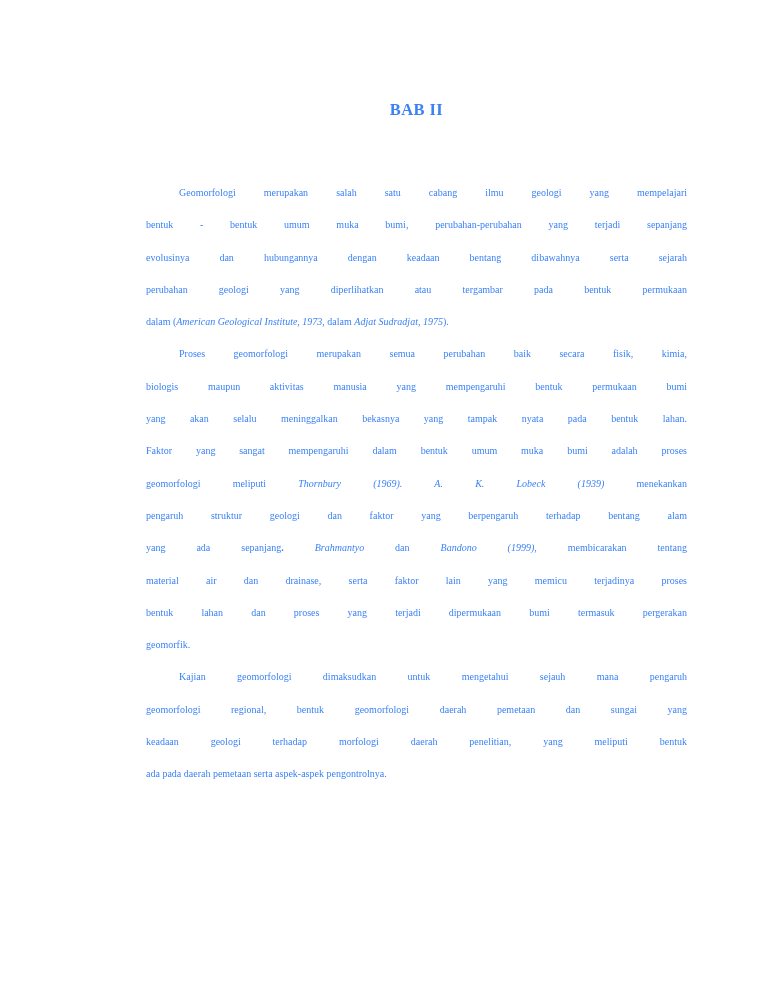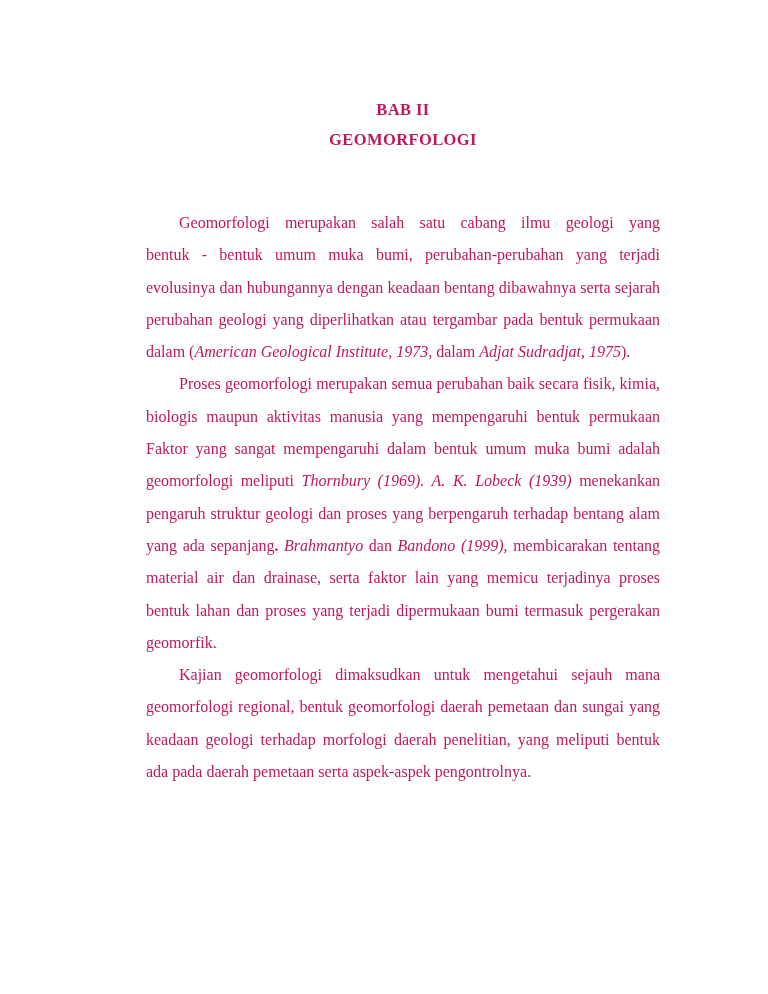--- a/index.html
+++ b/index.html
@@ -2,35 +2,35 @@
 <html><head>
 <meta charset="utf-8">
 <style>
   html, body { margin: 0; padding: 0; background: #ffffff; }
   .page {
     position: relative;
     width: 768px;
     height: 994px;
     background: #ffffff;
     box-sizing: border-box;
-    padding: 95px 108px 0 146px;
+    padding: 95px 81px 0 146px;
     font-family: "Liberation Serif", serif;
-    color: #be185d;
+    color: #3b82f6;
     overflow: hidden;
   }
   .title-block {
     text-align: center;
     font-weight: bold;
     font-size: 16.5px;
     line-height: 30px;
     letter-spacing: 0.4px;
   }
   .doc-body {
     margin-top: 52px;
-    font-size: 16px;
+    font-size: 10px;
   }
   .paragraph { margin: 0; }
   .line {
     height: 32.3px;
     line-height: 32.3px;
     text-align: justify;
     text-align-last: justify;
     overflow: hidden;
     white-space: normal;
   }
@@ -38,36 +38,36 @@
   .line.indent { text-indent: 33px; }
   .it { font-style: italic; }
   .bd { font-weight: bold; }
 </style>
 </head>
 <body>
 
 <div class="page">
   <div class="title-block">
     <div>BAB II</div>
-    <div>GEOMORFOLOGI</div>
   </div>
   <div class="doc-body">
       <div class="paragraph">
         <div class="line indent" style=""><span>Geomorfologi merupakan salah satu cabang ilmu geologi yang mempelajari</span></div>
         <div class="line" style=""><span>bentuk - bentuk umum muka bumi, perubahan-perubahan yang terjadi sepanjang</span></div>
         <div class="line" style=""><span>evolusinya dan hubungannya dengan keadaan bentang dibawahnya serta sejarah</span></div>
         <div class="line" style=""><span>perubahan geologi yang diperlihatkan atau tergambar pada bentuk permukaan</span></div>
         <div class="line last" style=""><span>dalam (</span><span class="it">American Geological Institute, 1973</span><span>, dalam </span><span class="it">Adjat Sudradjat, 1975</span><span>).</span></div>
       </div>
       <div class="paragraph">
         <div class="line indent" style=""><span>Proses geomorfologi merupakan semua perubahan baik secara fisik, kimia,</span></div>
         <div class="line" style=""><span>biologis maupun aktivitas manusia yang mempengaruhi bentuk permukaan bumi</span></div>
+        <div class="line" style=""><span>yang akan selalu meninggalkan bekasnya yang tampak nyata pada bentuk lahan.</span></div>
         <div class="line" style=""><span>Faktor yang sangat mempengaruhi dalam bentuk umum muka bumi adalah proses</span></div>
         <div class="line" style=""><span>geomorfologi meliputi </span><span class="it">Thornbury (1969). A. K. Lobeck (1939)</span><span> menekankan</span></div>
-        <div class="line" style=""><span>pengaruh struktur geologi dan proses yang berpengaruh terhadap bentang alam</span></div>
+        <div class="line" style=""><span>pengaruh struktur geologi dan faktor yang berpengaruh terhadap bentang alam</span></div>
         <div class="line" style=""><span>yang ada sepanjang</span><span class="bd">.</span><span> </span><span class="it">Brahmantyo</span><span> dan </span><span class="it">Bandono (1999),</span><span> membicarakan tentang</span></div>
         <div class="line" style=""><span>material air dan drainase, serta faktor lain yang memicu terjadinya proses</span></div>
         <div class="line" style=""><span>bentuk lahan dan proses yang terjadi dipermukaan bumi termasuk pergerakan</span></div>
         <div class="line last" style=""><span>geomorfik.</span></div>
       </div>
       <div class="paragraph">
         <div class="line indent" style=""><span>Kajian geomorfologi dimaksudkan untuk mengetahui sejauh mana pengaruh</span></div>
         <div class="line" style=""><span>geomorfologi regional, bentuk geomorfologi daerah pemetaan dan sungai yang</span></div>
         <div class="line" style=""><span>keadaan geologi terhadap morfologi daerah penelitian, yang meliputi bentuk</span></div>
         <div class="line last" style=""><span>ada pada daerah pemetaan serta aspek-aspek pengontrolnya.</span></div>

